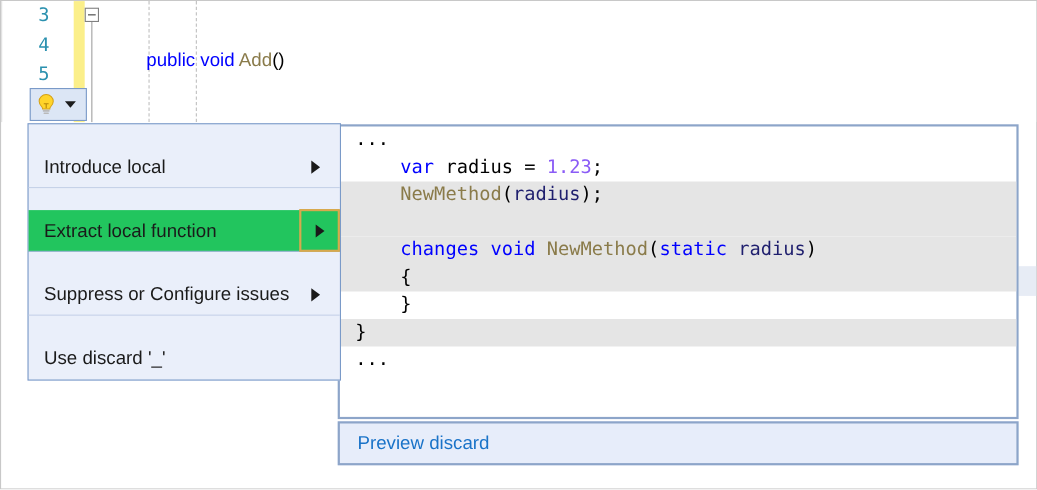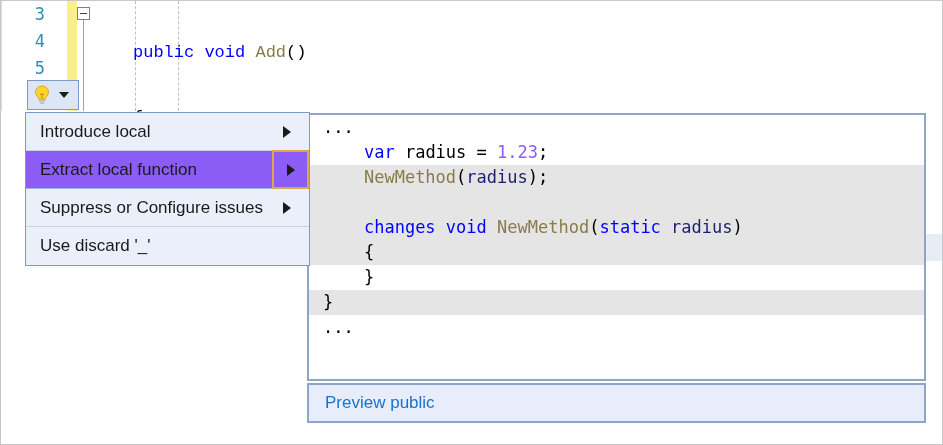--- a/index.html
+++ b/index.html
@@ -90,21 +90,21 @@
     height: 110px;
     border-left: 1px dashed #bfbfbf;
   }
   .ig1 { left: 134px; }
   .ig2 { left: 177px; }
 
   .code-area {
     position: absolute;
     left: 96px; top: 0;
     right: 0; height: 110px;
-    font-family: Liberation Mono, monospace;
+    font-family: Liberation Sans, sans-serif;
     font-size: 17px;
     white-space: pre;
   }
   .cl {
     height: 27px;
     line-height: 27px;
     position: relative;
     padding-left: 36px;
     box-sizing: border-box;
   }
@@ -158,24 +158,25 @@
   .menu-item {
     position: relative;
     height: 38px;
     display: flex;
     align-items: center;
     font-size: 17px;
     color: #1a1a1a;
     padding-left: 14px;
     box-sizing: border-box;
     border-bottom: 1px solid #c6d2e8;
+    margin-top: 20px;
   }
   .menu-item:last-child { border-bottom: none; }
   .menu-item.selected {
-    background: #8b5cf6;
+    background: #22c55e;
     border-bottom-color: #a2b6d8;
   }
   .menu-label { flex: 1 1 auto; }
   .submenu-arrow {
     width: 0; height: 0;
     border-top: 6px solid transparent;
     border-bottom: 6px solid transparent;
     border-left: 8px solid #1a1a1a;
     margin-right: 18px;
     flex: 0 0 auto;
@@ -310,16 +311,16 @@
     <div class="pv-line added"><span class="plain">    </span><span class="type">NewMethod</span><span class="plain">(</span><span class="ident">radius</span><span class="plain">);</span></div>
     <div class="pv-line added"><span class="plain"> </span></div>
     <div class="pv-line added"><span class="plain">    </span><span class="kw">changes</span><span class="plain"> </span><span class="kw">void</span><span class="plain"> </span><span class="type">NewMethod</span><span class="plain">(</span><span class="kw">static</span><span class="plain"> </span><span class="ident">radius</span><span class="plain">)</span></div>
     <div class="pv-line added"><span class="plain">    {</span></div>
     <div class="pv-line"><span class="plain">    }</span></div>
     <div class="pv-line added"><span class="plain">}</span></div>
     <div class="pv-line"><span class="plain">...</span></div>
   </div>
 
   <div class="preview-footer">
-    <span class="preview-link">Preview public</span>
+    <span class="preview-link">Preview discard</span>
   </div>
 
 </div>
 
 </body></html>

